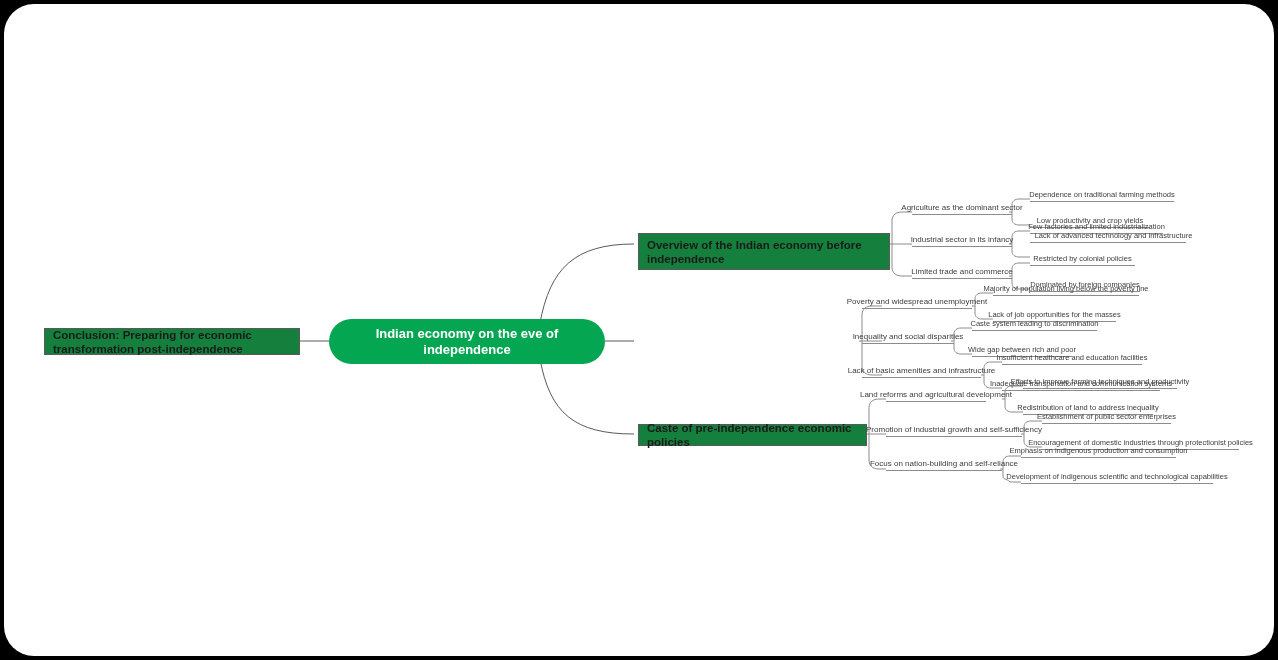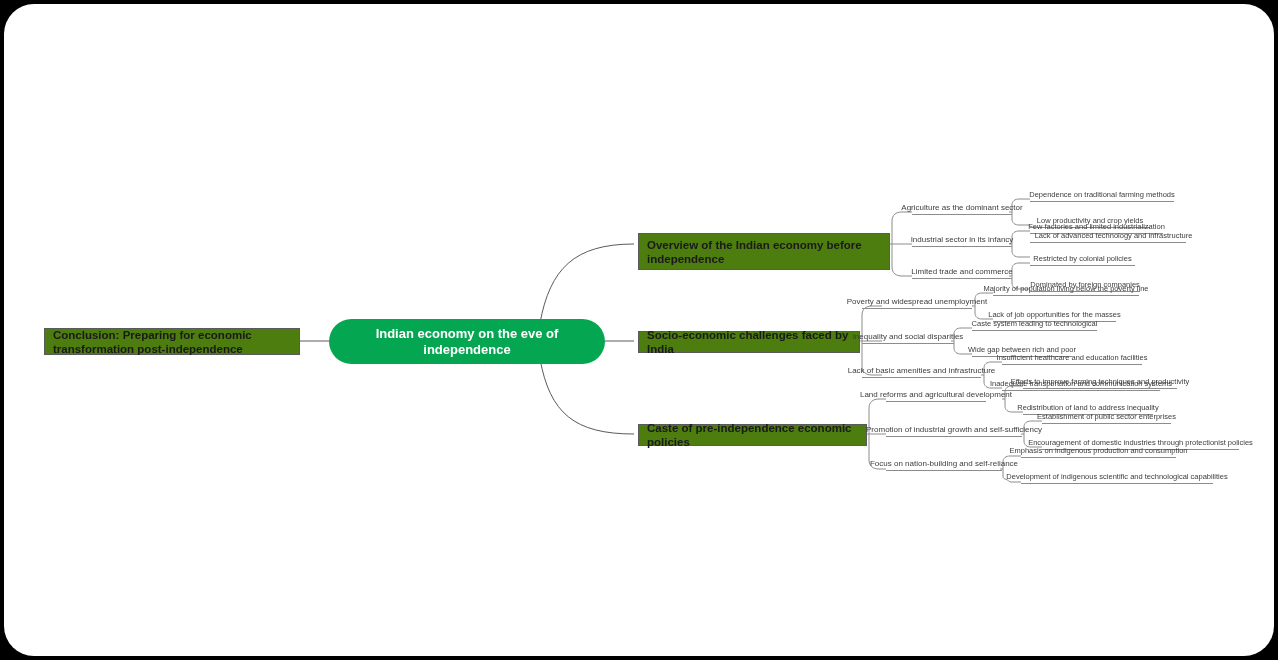--- a/index.html
+++ b/index.html
@@ -45,21 +45,21 @@
     line-height: 16px;
     display: flex;
     align-items: center;
     justify-content: center;
     text-align: center;
     padding: 0 18px;
   }
   
   .box-node {
     border: 1px solid #5a5a5a;
-    background: #4d7c0f;
+    background: #15803d;
     color: #1a1a1a;
     font-weight: bold;
     font-size: 11.5px;
     line-height: 14px;
     display: flex;
     align-items: center;
     padding: 0 8px;
   }
   
   .line-node {
@@ -193,42 +193,39 @@
   <div class="node line-node lvl4" style="left:1026px; top:226px; width:156px;padding-left:11px;">
     <span>Lack of advanced technology and infrastructure</span>
   </div>
   <div class="node line-node lvl4" style="left:1026px; top:249px; width:105px;">
     <span>Restricted by colonial policies</span>
   </div>
   <div class="node line-node lvl4" style="left:1026px; top:275px; width:110px;">
     <span>Dominated by foreign companies</span>
   </div>
 
-  <div class="node box-node" style="left:634px; top:327px; width:222px; height:22px;">
-    <span>Socio-economic challenges faced by India</span>
-  </div>
 
   <div class="node line-node" style="left:858px; top:292px; width:110px;">
     <span>Poverty and widespread unemployment</span>
   </div>
   <div class="node line-node" style="left:858px; top:327px; width:92px;">
     <span>Inequality and social disparities</span>
   </div>
   <div class="node line-node" style="left:858px; top:361px; width:119px;">
     <span>Lack of basic amenities and infrastructure</span>
   </div>
 
   <div class="node line-node lvl4" style="left:989px; top:279px; width:146px;">
     <span>Majority of population living below the poverty line</span>
   </div>
   <div class="node line-node lvl4" style="left:989px; top:305px; width:123px;">
     <span>Lack of job opportunities for the masses</span>
   </div>
   <div class="node line-node lvl4" style="left:968px; top:314px; width:125px;">
-    <span>Caste system leading to technological</span>
+    <span>Caste system leading to discrimination</span>
   </div>
   <div class="node line-node lvl4" style="left:968px; top:340px; width:100px;">
     <span>Wide gap between rich and poor</span>
   </div>
   <div class="node line-node lvl4" style="left:998px; top:348px; width:140px;">
     <span>Insufficient healthcare and education facilities</span>
   </div>
   <div class="node line-node lvl4" style="left:998px; top:374px; width:158px;">
     <span>Inadequate transportation and communication systems</span>
   </div>

